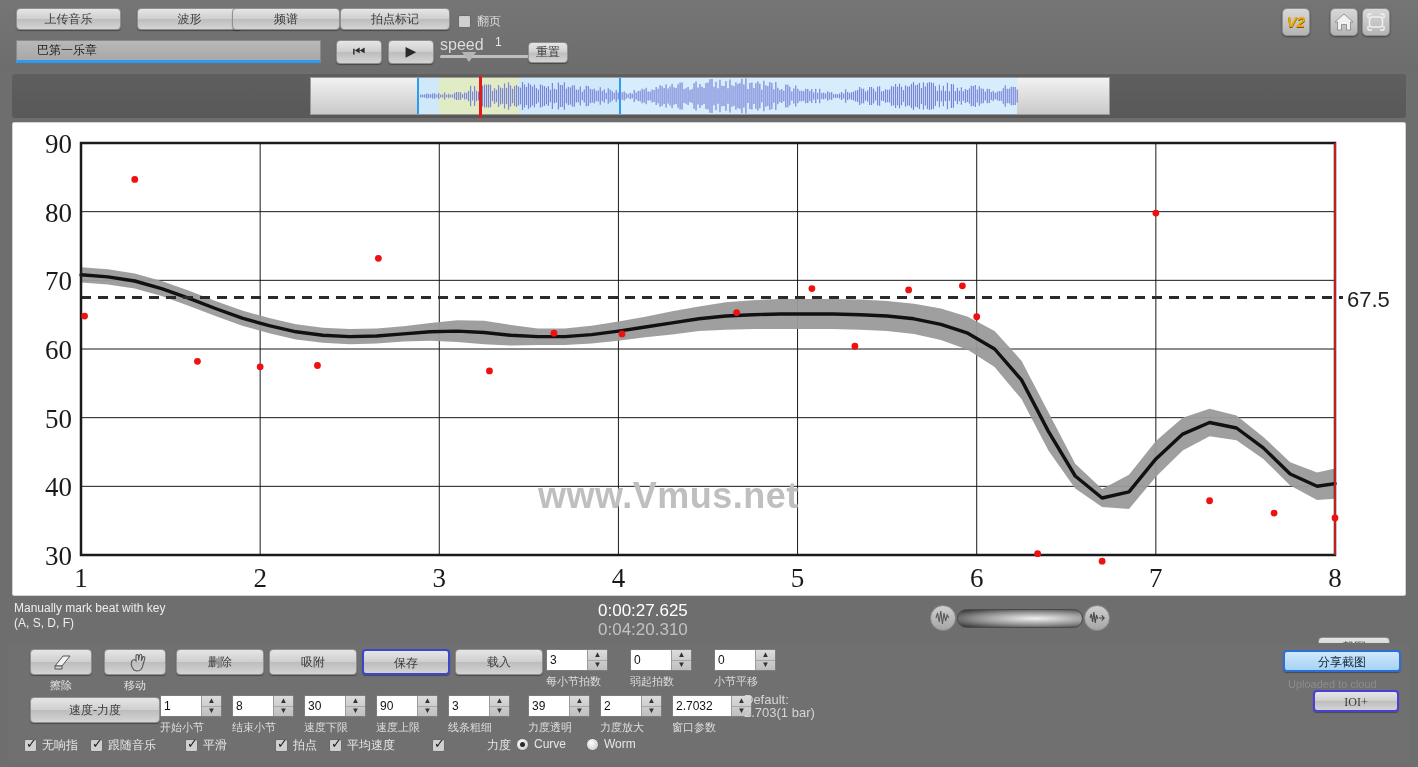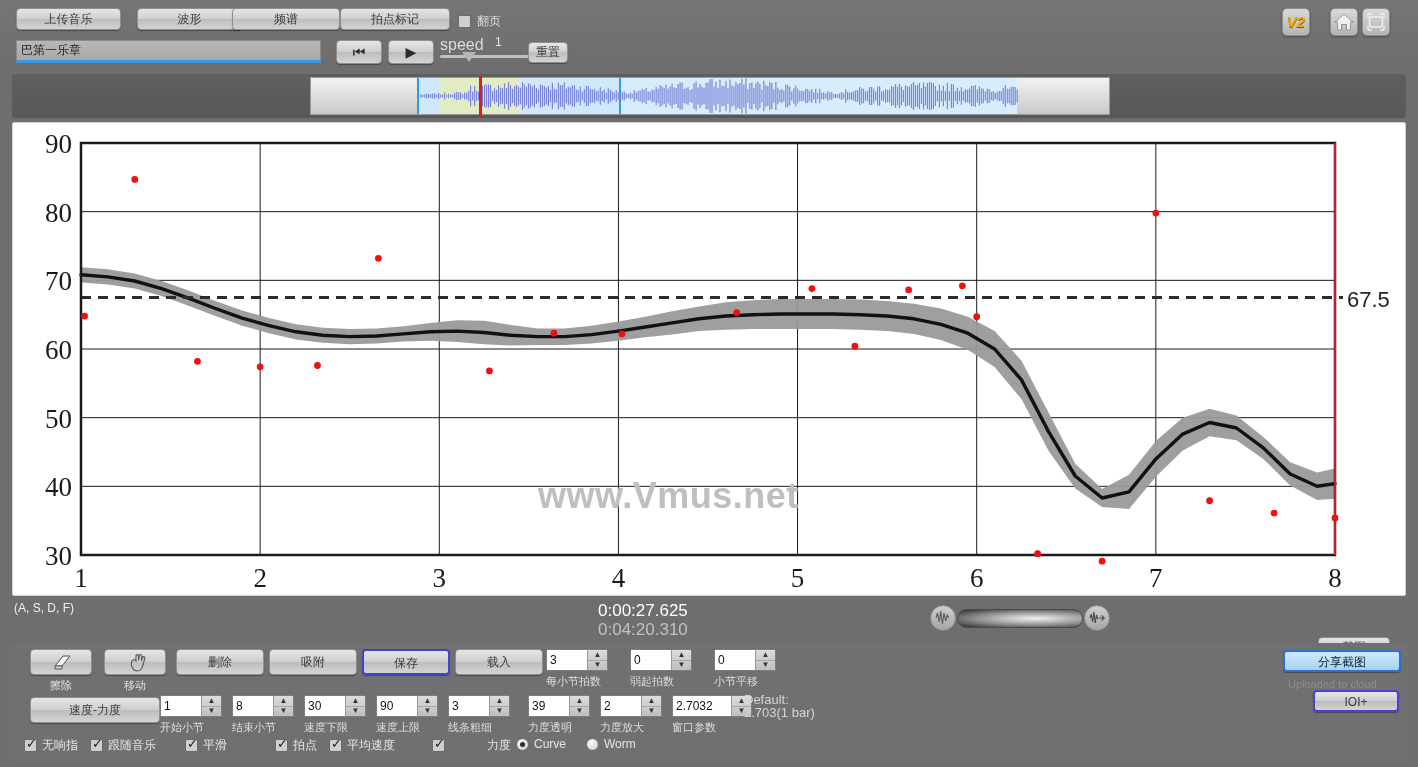--- a/index.html
+++ b/index.html
@@ -24,20 +24,21 @@
   .btn {
     background: linear-gradient(180deg,#e6e6e6 0%,#cfcfcf 48%,#bdbdbd 52%,#d4d4d4 100%);
     border: 1px solid #8f8f8f;
     border-radius: 4px;
     color: #3a3a3a;
     font-size: 12px;
     text-align: center;
     cursor: pointer;
     box-shadow: 0 1px 1px rgba(0,0,0,.35);
     user-select: none;
+    font-family: Liberation Serif, serif;
   }
   .topbtn {
     position: absolute; top: 8px; height: 22px; line-height: 20px;
   }
   #btn-upload { left: 16px; width: 105px; }
   #btn-wave   { left: 137px; width: 105px; }
   #btn-spec   { left: 232px; width: 108px; }
   #btn-beat   { left: 340px; width: 110px; }
 
   .chk-flip { position: absolute; left: 458px; top: 13px; display: flex; align-items: center; gap: 6px; }
@@ -51,21 +52,21 @@
     font-size: 13px; color: #1a1a1a; line-height: 14px;
   }
   .lbl-light { color: #dcdcdc; font-size: 12px; }
 
   .nameinput {
     position: absolute; left: 16px; top: 40px; width: 305px; height: 23px;
     background: linear-gradient(180deg,#b8b8b8,#a8a8a8);
     border: 1px solid #8a8a8a;
     border-bottom: 3px solid #2f9bf0;
     color: #1d1d1d; font-size: 12px;
-    padding: 2px 4px;
+    padding: 2px 20px;
     outline: none;
   }
 
   .tbtn {
     position: absolute; top: 40px; height: 24px;
   }
   #btn-prev { left: 336px; width: 46px; }
   #btn-play { left: 388px; width: 46px; }
   .glyph { display:block; line-height:22px; font-size:14px; color:#2a2a2a; }
 
@@ -648,20 +649,21 @@
         <text x="605.4285714285714" y="464" text-anchor="middle" font-size="27" fill="#1a1a1a" font-family="&quot;Liberation Serif&quot;, serif">4</text>
         <text x="784.5714285714286" y="464" text-anchor="middle" font-size="27" fill="#1a1a1a" font-family="&quot;Liberation Serif&quot;, serif">5</text>
         <text x="963.7142857142858" y="464" text-anchor="middle" font-size="27" fill="#1a1a1a" font-family="&quot;Liberation Serif&quot;, serif">6</text>
         <text x="1142.857142857143" y="464" text-anchor="middle" font-size="27" fill="#1a1a1a" font-family="&quot;Liberation Serif&quot;, serif">7</text>
         <text x="1322" y="464" text-anchor="middle" font-size="27" fill="#1a1a1a" font-family="&quot;Liberation Serif&quot;, serif">8</text>
       </svg>
     <div class="watermark">www.Vmus.net</div>
   </div>
 
   <div class="hintbox">
+    <div>Manually mark beat with key</div>
     <div>(A, S, D, F)</div>
   </div>
 
   <div class="timebox">
     <div class="time-cur">0:00:27.625</div>
     <div class="time-tot">0:04:20.310</div>
   </div>
 
   <div class="volwrap">
     <div class="volcap" id="volLeft">

